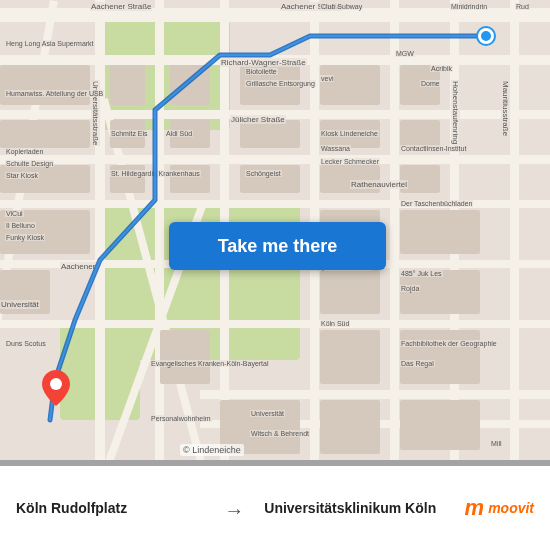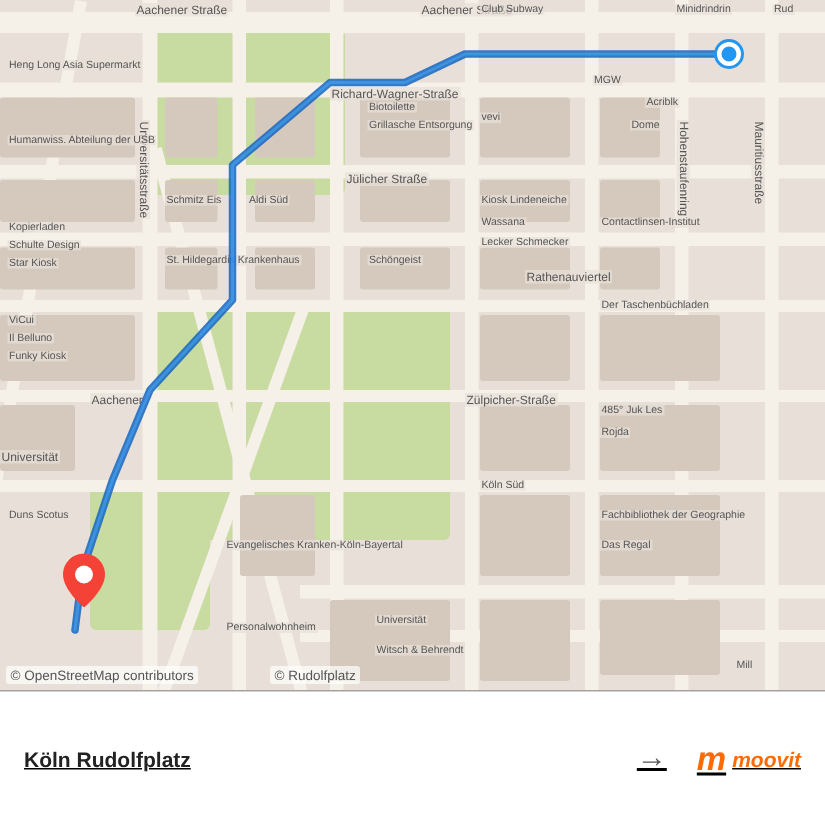--- a/index.html
+++ b/index.html
@@ -313,23 +313,22 @@
     }
 
     
     #bottom-bar {
       width: 550px;
       height: 90px;
       background: white;
       display: flex;
       align-items: center;
       padding: 0 16px;
-      border-top: 1px solid #a3a3a3;
+      border-top: 6px solid #a3a3a3;
       gap: 12px;
-      text-decoration: underline;
     }
 
     .station {
       display: flex;
       flex-direction: column;
       flex: 1;
     }
 
     .station-name {
       font-size: 14px;
@@ -493,29 +492,32 @@
 
   <div class="start-marker"></div>
 
   <div class="end-marker">
     <svg width="28" height="36" viewBox="0 0 28 36">
       <path d="M14 0 C6.27 0 0 6.27 0 14 C0 24.5 14 36 14 36 C14 36 28 24.5 28 14 C28 6.27 21.73 0 14 0Z" fill="#F44336"></path>
       <circle cx="14" cy="14" r="6" fill="white"></circle>
     </svg>
   </div>
 
-
-  <div class="map-copyright">© OpenStreetMap contributors</div>
-  <div class="map-copyright2">© Rudolfplatz</div>
+  <button class="take-me-btn">Take me there</button>
+
+  <div class="map-copyright2">© Lindeneiche</div>
 </div>
 
 <div id="bottom-bar">
   <div class="station">
     <span class="station-name">Köln Rudolfplatz</span>
   </div>
   <div class="arrow-container">
     <span class="arrow-icon">→</span>
   </div>
+  <div class="station">
+    <span class="station-name">Universitätsklinikum Köln</span>
+  </div>
   <div class="moovit-logo">
     <span class="moovit-m">m</span>
     <span class="moovit-text">moovit</span>
   </div>
 </div>
 
 </body></html>

